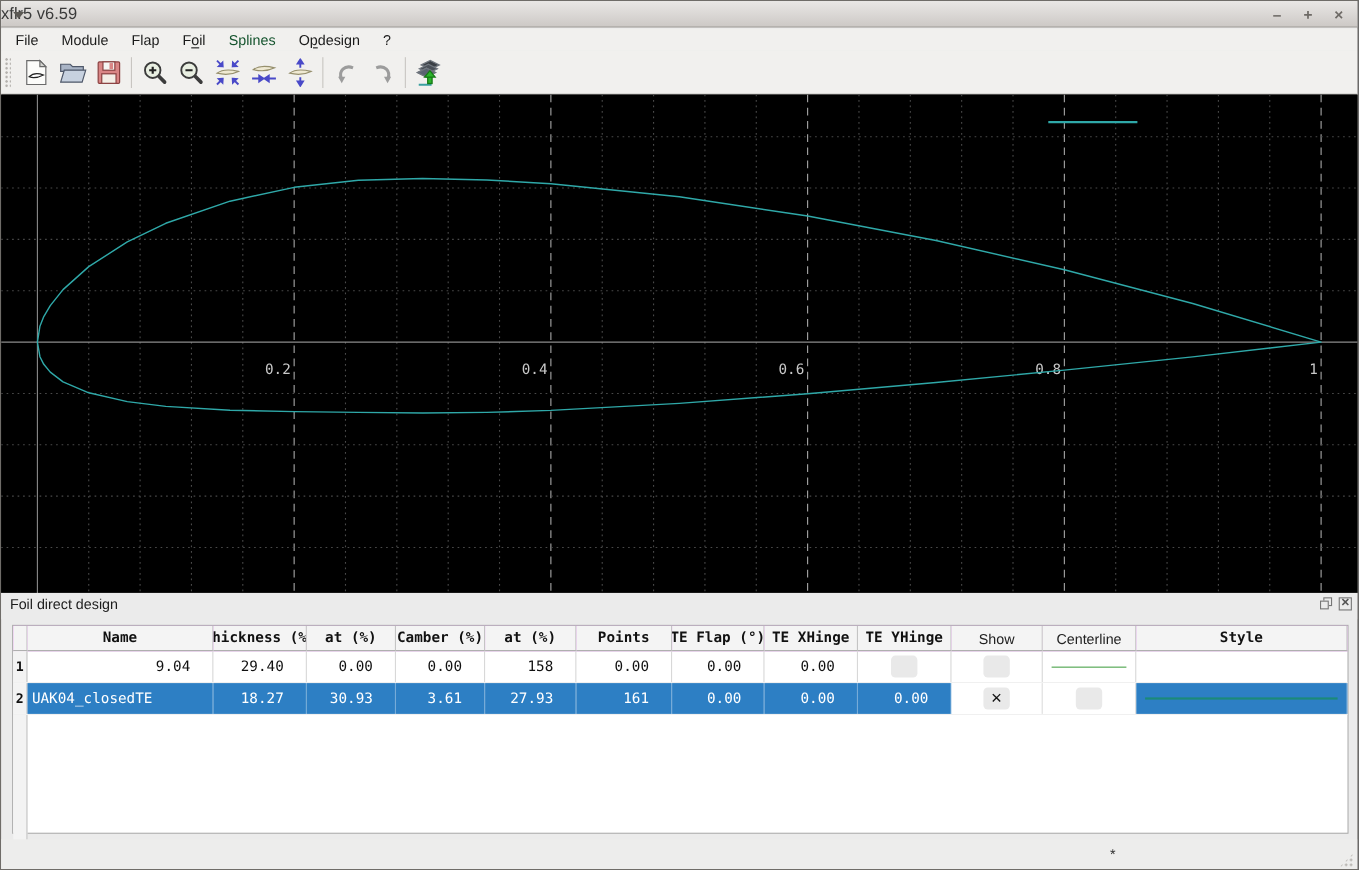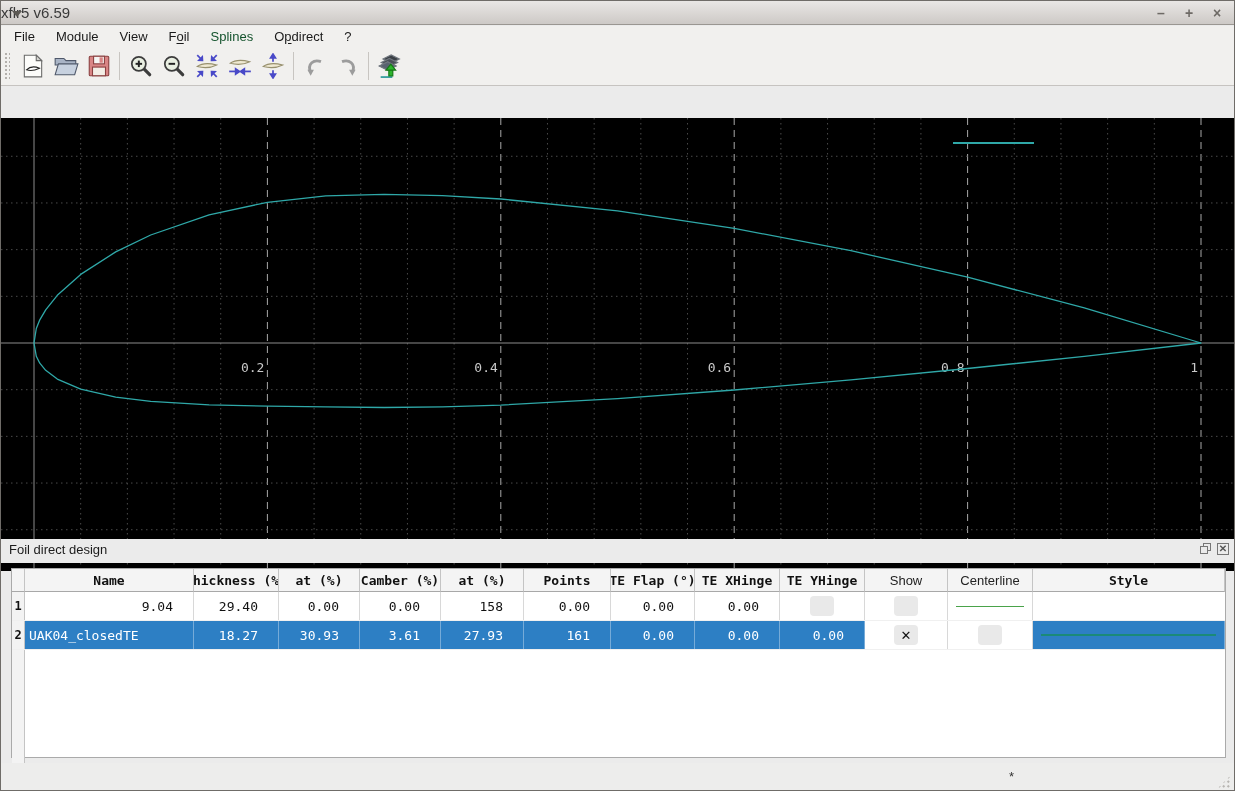--- a/index.html
+++ b/index.html
@@ -26,21 +26,21 @@
 
   
   #toolbar { position:absolute; left:0; top:45px; width:100%; height:40px; background:#f1f0ee;
     border-bottom:1px solid #c6c3c0; display:flex; align-items:center; }
   #toolbar-handle { width:6px; height:28px; margin:0 6px 0 3px;
     background-image:radial-gradient(#b3b0ac 1px, transparent 1.2px); background-size:4px 4px; }
   .tb-btn { width:33px; height:32px; display:flex; align-items:center; justify-content:center; }
   .tb-sep { width:1px; height:28px; background:#c8c5c1; margin:0 4px; }
 
   
-  #canvas-wrap { position:absolute; left:0; top:85px; width:1235px; height:453px; background:#000;margin-top:32px; }
+  #canvas-wrap { position:absolute; left:0; top:85px; width:1235px; height:453px; background:#000; }
 
   
   #panel-titlebar { position:absolute; left:0; top:538px; width:100%; height:24px; background:#ebebeb; }
   #panel-title { position:absolute; left:8px; top:3px; font-size:13px; color:#1c1c1c; }
   #panel-float-btn { position:absolute; right:22px; top:4px; width:12px; height:12px; }
   #panel-float-btn .sq1 { position:absolute; left:3px; top:0; width:8px; height:8px; border:1px solid #777; }
   #panel-float-btn .sq2 { position:absolute; left:0; top:3px; width:8px; height:8px; border:1px solid #777; background:#ebebeb; }
   #panel-close-btn { position:absolute; right:5px; top:4px; width:12px; height:12px; border:1px solid #777;
     color:#555; font-size:10px; line-height:10px; text-align:center; font-weight:bold; }
 
@@ -90,24 +90,24 @@
     <div id="win-controls">
       <div class="win-ctl">–</div>
       <div class="win-ctl">+</div>
       <div class="win-ctl">×</div>
     </div>
   </div>
 
   <div id="menubar">
     <div class="menu-item"><span>File</span><span class="mn"></span><span></span></div>
     <div class="menu-item"><span>Module</span><span class="mn"></span><span></span></div>
-    <div class="menu-item"><span>View</span><span class="mn"></span><span></span></div>
+    <div class="menu-item"><span>Flap</span><span class="mn"></span><span></span></div>
     <div class="menu-item"><span>F</span><span class="mn">o</span><span>il</span></div>
     <div class="menu-item disabled"><span>Splines</span><span class="mn"></span><span></span></div>
-    <div class="menu-item"><span>O</span><span class="mn">p</span><span>direct</span></div>
+    <div class="menu-item"><span>O</span><span class="mn">p</span><span>design</span></div>
     <div class="menu-item"><span>?</span><span class="mn"></span><span></span></div>
   </div>
 
   <div id="toolbar">
     <div id="toolbar-handle"></div>
 
     <div class="tb-btn">
       <svg width="26" height="26" viewBox="0 0 24 24">
         <path d="M4 2 h11 l5 5 v15 H4 z" fill="#fcfcfa" stroke="#6a6a6a"></path>
         <path d="M15 2 l5 5 h-5 z" fill="#d6d6d2" stroke="#6a6a6a"></path>

